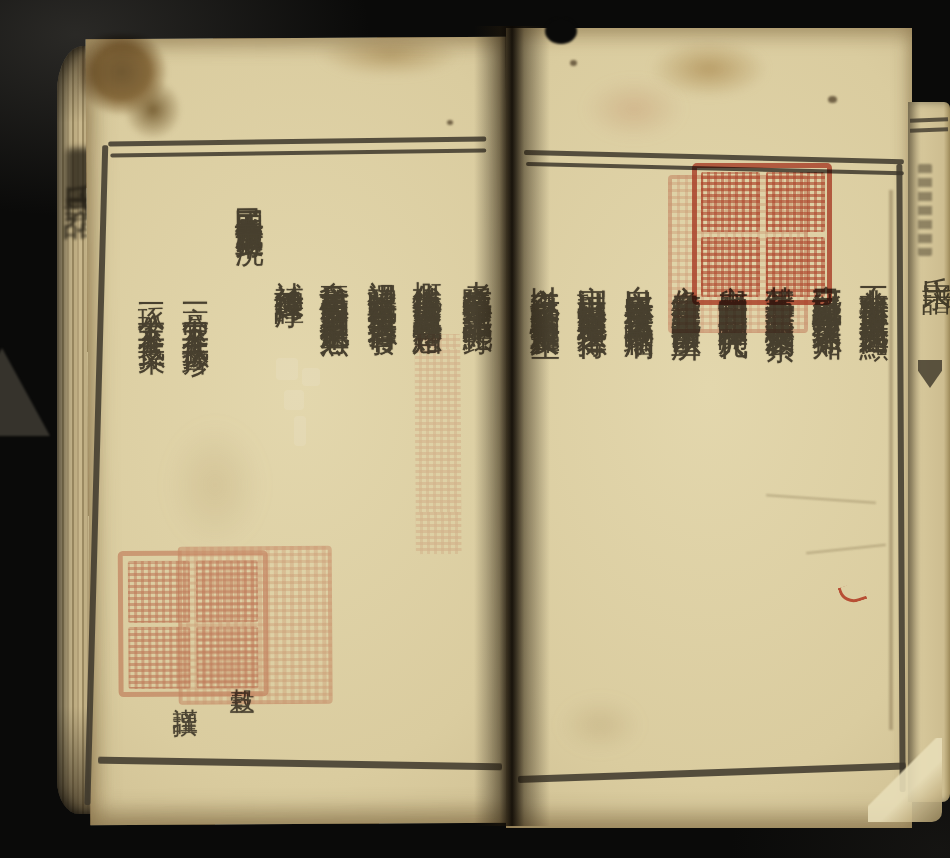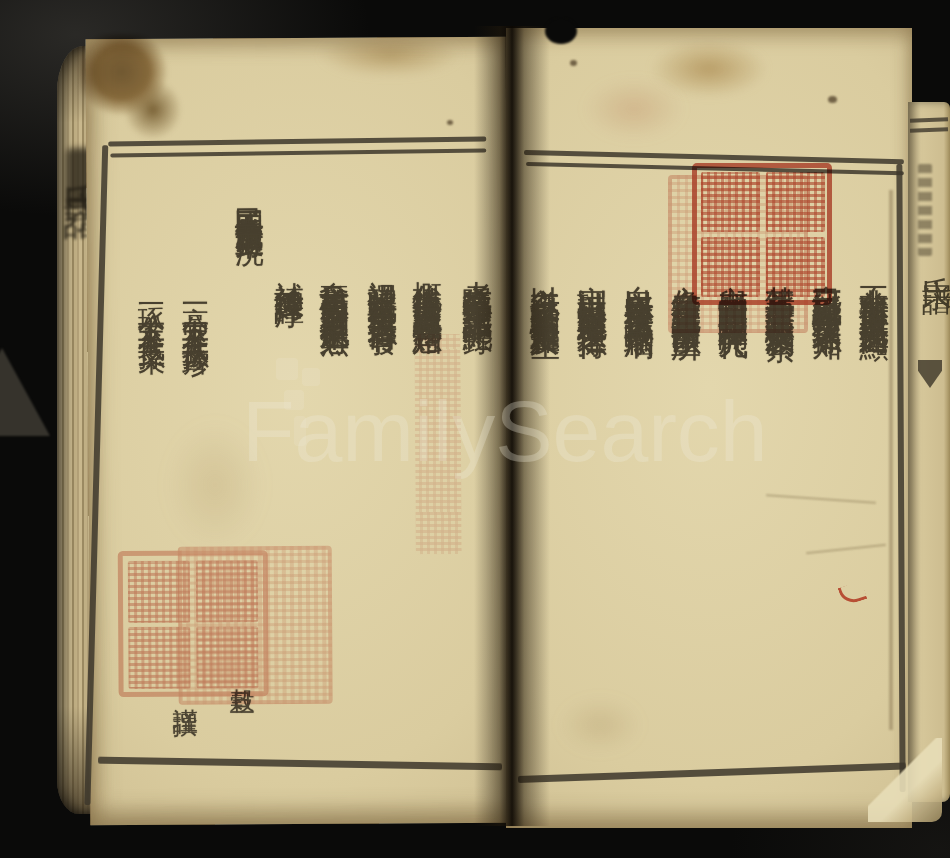--- a/index.html
+++ b/index.html
@@ -262,15 +262,14 @@
   <div class="crease" id="crease-right"></div>
   <div id="corner-bend"></div>
 
   <div id="wm-tree"></div>
   <div id="wm-blocks">
     <div style="left:4px;top:6px;width:22px;height:22px;"></div>
     <div style="left:30px;top:16px;width:18px;height:18px;"></div>
     <div style="left:12px;top:38px;width:20px;height:20px;"></div>
     <div style="left:22px;top:64px;width:12px;height:30px;"></div>
   </div>
-  <div id="wm-text">FamilySearch</div>
 
 </div>
 
 </body></html>

